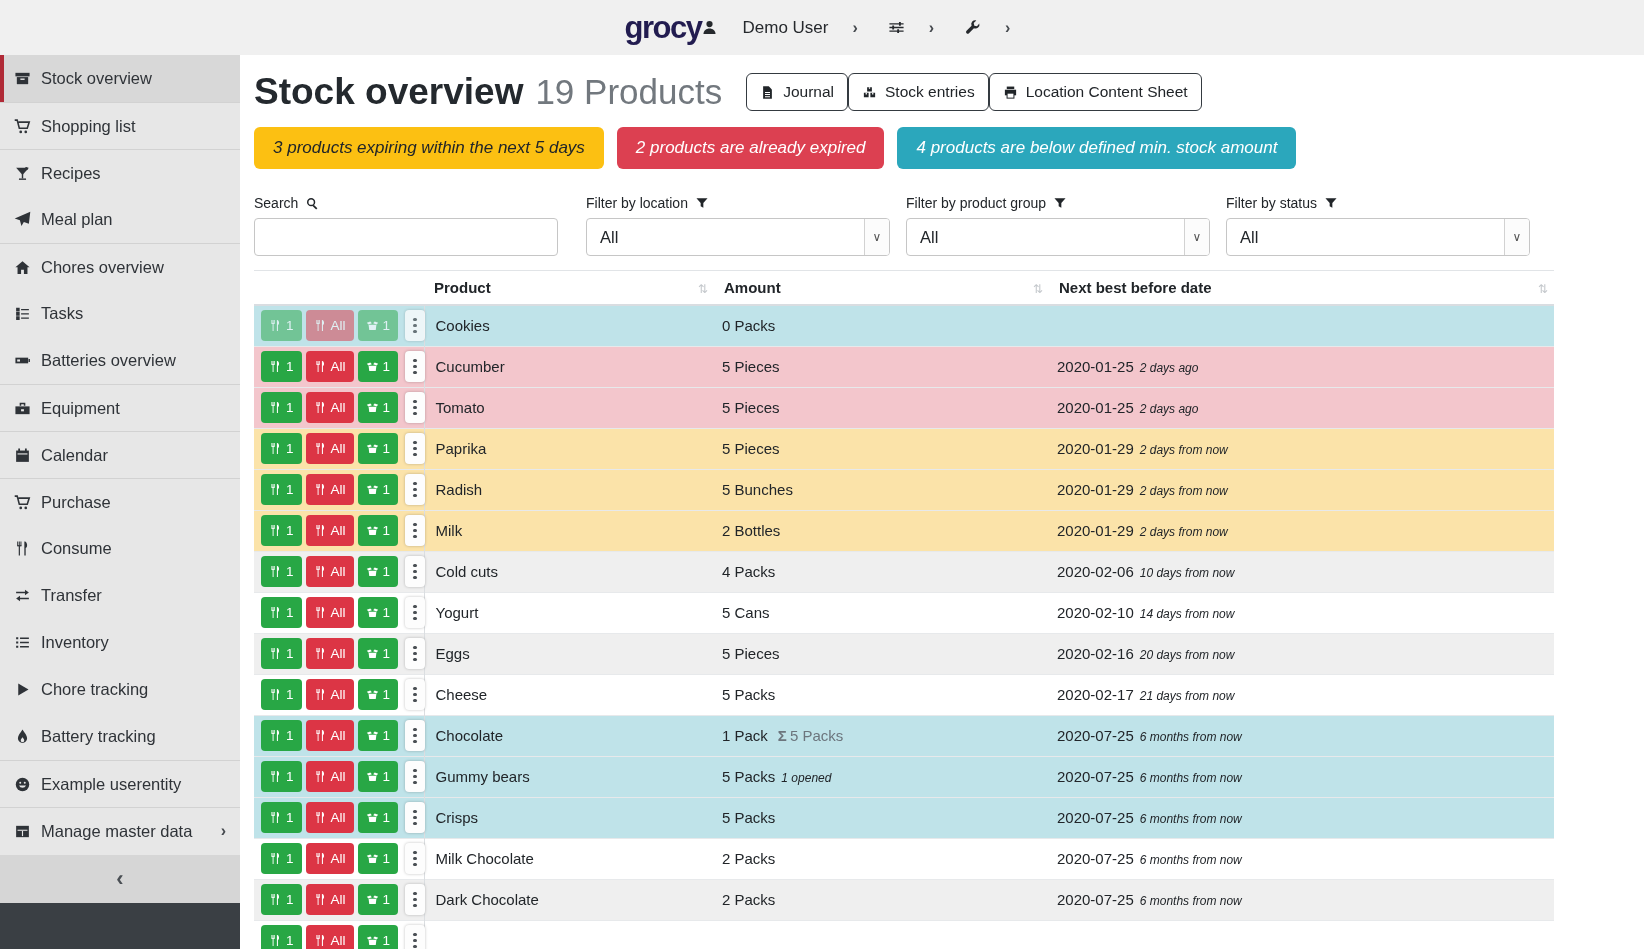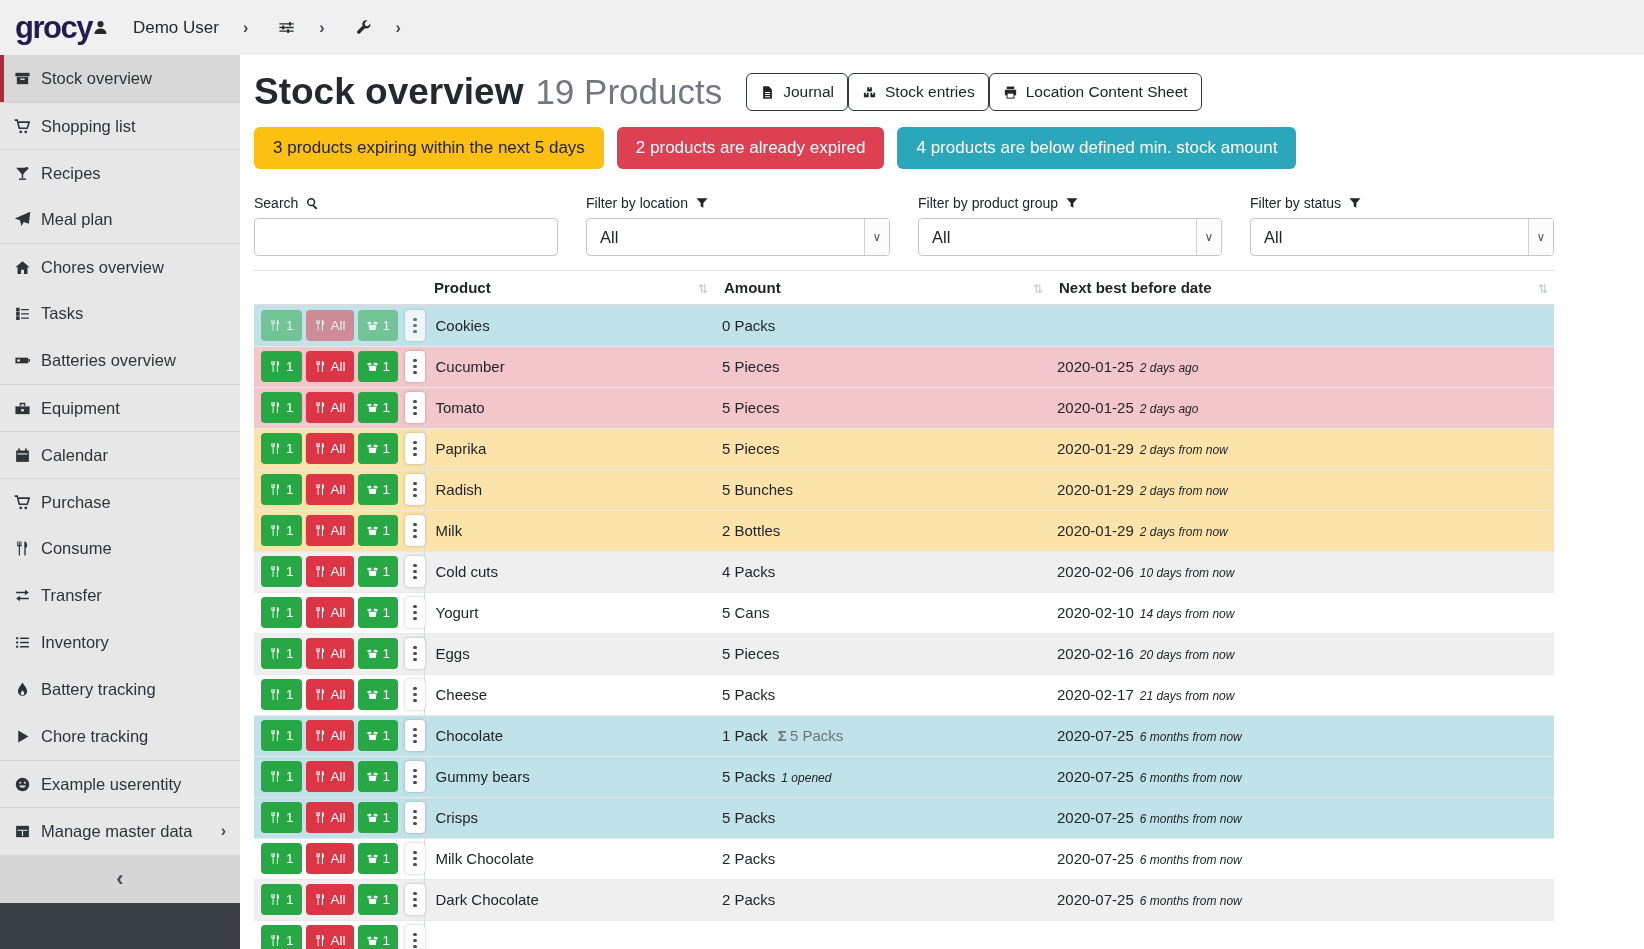--- a/index.html
+++ b/index.html
@@ -4,21 +4,21 @@
 <style>
   * { box-sizing: border-box; }
   html,body { margin:0; padding:0; }
   body {
     width:1644px; height:949px; overflow:hidden;
     font-family:"Liberation Sans", sans-serif;
     background:#ffffff; color:#212529;
   }
   
   .topbar { height:55px; background:#f0f0f0; display:flex; align-items:center;
-            justify-content:flex-start; padding:0 24px 0 15px; }
+            justify-content:center; padding:0 24px 0 15px; }
   .logo { font-size:31px; font-weight:800; color:#221c50; letter-spacing:-1.5px; cursor:pointer; }
   .topbar-right { display:flex; align-items:center; gap:30px; }
   .top-menu { display:flex; align-items:center; gap:24px; font-size:17px; color:#26292d; cursor:pointer; }
   .top-chev { color:#45494e; font-size:16px; font-weight:700; }
   .icn { display:inline-flex; }
   .icn svg { width:17px; height:17px; display:block; }
   .icn-small svg { width:14px; height:14px; }
   .icn-btn svg { width:13px; height:13px; }
   
   .layout { display:flex; height:894px; }
@@ -36,21 +36,21 @@
   main { flex:1; padding:16px 0 0 14px; overflow:hidden; }
   .content { width:1300px; }
   .title-row { display:flex; align-items:center; margin-bottom:14px; }
   .page-title { font-size:37px; font-weight:600; color:#24292e; }
   .page-subtitle { font-size:35px; font-weight:300; color:#72787e; margin-left:12px; }
   .title-btns { display:flex; margin-left:24px; }
   .hdr-btn { display:inline-flex; align-items:center; gap:8px; background:#fff;
              border:1px solid #343a40; border-radius:6px; padding:9px 13px;
              font-size:15.5px; color:#212529; cursor:pointer; font-family:inherit; }
   .hdr-btn svg { width:15px; height:15px; }
-  .alerts { display:flex; gap:13px; margin-bottom:26px; }
+  .alerts { display:flex; gap:13px; margin-bottom:26px;font-style:italic; }
   .alert { border-radius:6px; padding:11px 19px; font-size:17px; }
   
   .filters { display:flex; gap:28px; margin-bottom:10px; }
   .fcol { width:304px; }
   .flabel { display:flex; align-items:center; gap:7px; font-size:14px; margin-bottom:7px; color:#212529; }
   .search-input { width:100%; height:38px; border:1px solid #c6c6c6; border-radius:4px;
                   font-size:16px; padding:0 12px; font-family:inherit; }
   .select { width:100%; height:38px; border:1px solid #c6c6c6; border-radius:4px; background:#fff;
             display:flex; align-items:center; justify-content:space-between; cursor:pointer; overflow:hidden; }
   .select-value { padding-left:13px; font-size:16.5px; }
@@ -241,33 +241,33 @@
             <svg viewBox="0 0 24 24" fill="currentColor">
               <path d="M3 4.5h3v3H3zM3 10.5h3v3H3zM3 16.5h3v3H3z"></path>
               <path d="M8.5 5h12.5v2H8.5zM8.5 11h12.5v2H8.5zM8.5 17h12.5v2H8.5z"></path>
             </svg>
           </span>
           <span>Inventory</span>
         </div>
         <div class="side-item">
           <span class="icn ">
             <svg viewBox="0 0 24 24" fill="currentColor">
+              <path d="M6 3.5L20.5 12 6 20.5z"></path>
+            </svg>
+          </span>
+          <span>Chore tracking</span>
+        </div>
+        <div class="side-item">
+          <span class="icn ">
+            <svg viewBox="0 0 24 24" fill="currentColor">
               <path d="M12 2C9 7 5.5 10 5.5 14.5a6.5 6.5 0 0013 0C18.5 10 15 7 12 2z"></path>
               <path fill="#e7e7e7" d="M12 13c-1.5 2-2.5 3-2.5 4.5a2.5 2.5 0 005 0C14.5 16 13.5 15 12 13z"></path>
             </svg>
           </span>
           <span>Battery tracking</span>
-        </div>
-        <div class="side-item">
-          <span class="icn ">
-            <svg viewBox="0 0 24 24" fill="currentColor">
-              <path d="M6 3.5L20.5 12 6 20.5z"></path>
-            </svg>
-          </span>
-          <span>Chore tracking</span>
         </div>
         <div class="side-item divider">
           <span class="icn ">
             <svg viewBox="0 0 24 24" fill="currentColor">
               <circle cx="12" cy="12" r="9.5"></circle>
               <circle fill="#e7e7e7" cx="8.8" cy="9.5" r="1.4"></circle>
               <circle fill="#e7e7e7" cx="15.2" cy="9.5" r="1.4"></circle>
               <path fill="#e7e7e7" d="M7 13.5a5.5 5.5 0 0010 0z"></path>
             </svg>
           </span>
@@ -340,21 +340,21 @@
             <span>Search</span>
             <span class="icn icn-small" id="search-icon-slot">
                 <svg viewBox="0 0 24 24" fill="currentColor">
                   <circle cx="10.5" cy="10.5" r="5.8" fill="none" stroke="currentColor" stroke-width="2.6"></circle>
                   <path d="M15 15l6.2 6.2-2.1 2.1-6.2-6.2z"></path>
                 </svg>
               </span>
           </div>
           <input class="search-input" type="text" value="" style="">
         </div>
-        <div id="filter-selects" style="display:flex; gap:28px;">
+        <div id="filter-selects" style="display:flex; gap:16px;">
             <div class="fcol">
               <div class="flabel">
                 <span>Filter by location</span>
                 <span class="icn icn-small">
                   <svg viewBox="0 0 24 24" fill="currentColor">
                     <path d="M2.5 4h19l-7.2 8.2V20l-4.6-2.6v-5.2z"></path>
                   </svg>
                 </span>
               </div>
               <div class="select">

